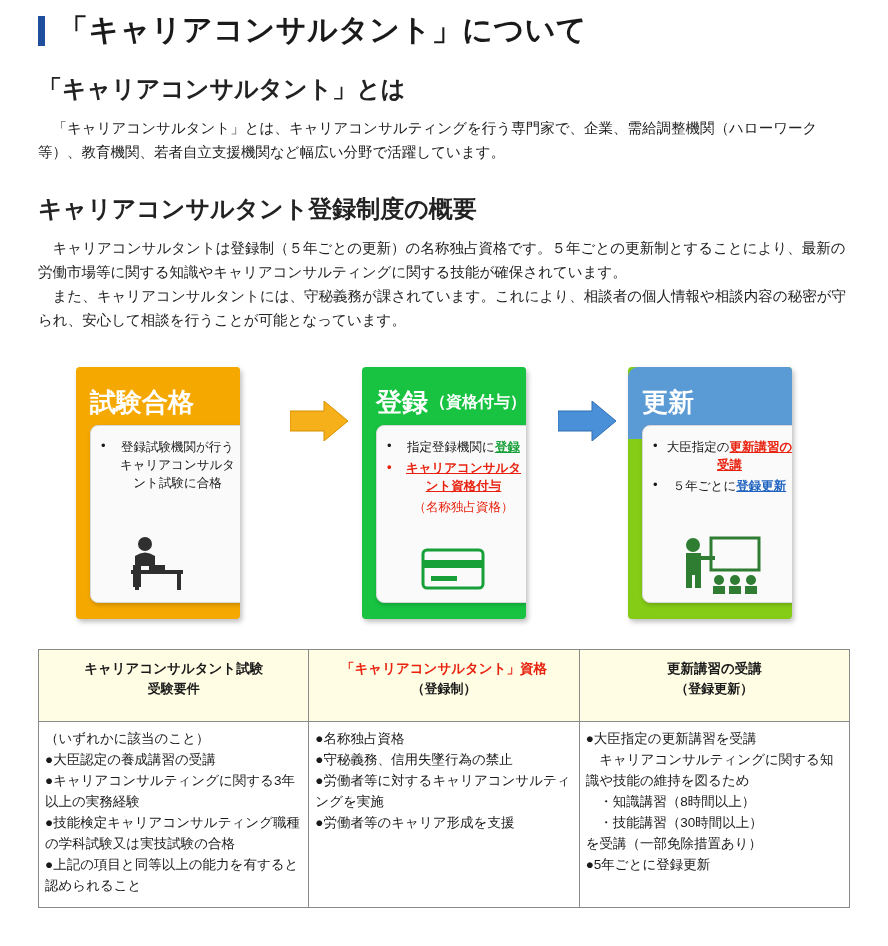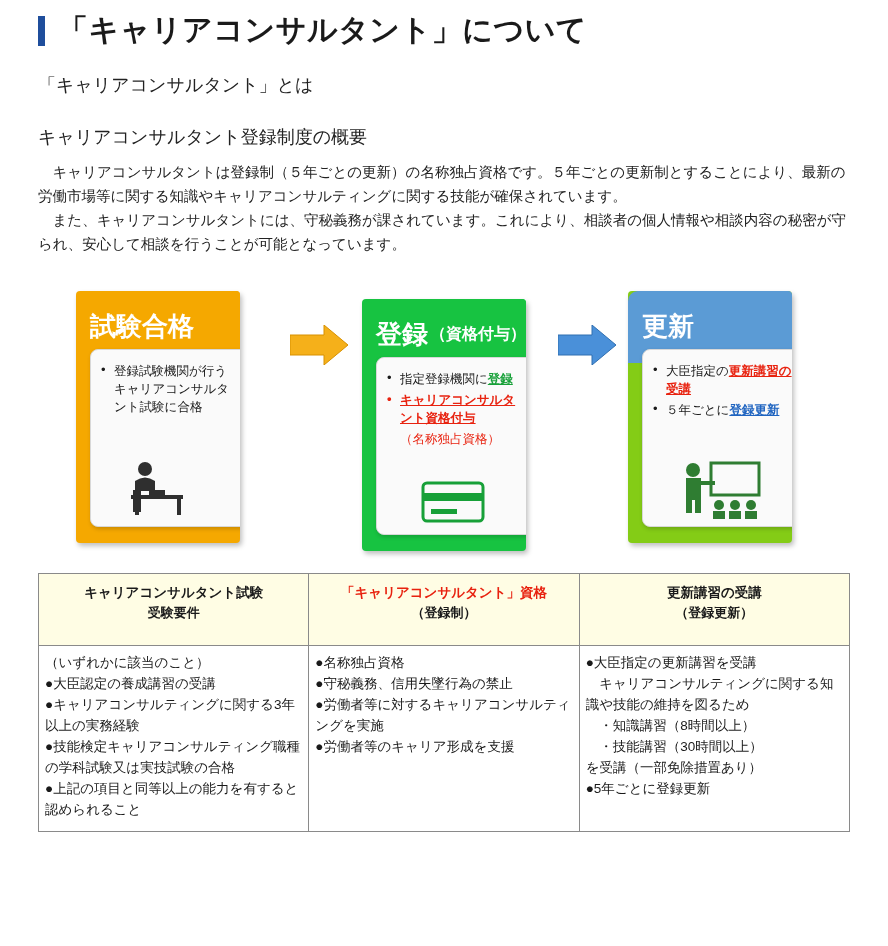--- a/index.html
+++ b/index.html
@@ -32,22 +32,22 @@
   .title-text {
     font-size: 30px;
     font-weight: bold;
     color: #1a1a1a;
     letter-spacing: 0.5px;
   }
 
   
   .h2 {
     margin: 22px 0 0 38px;
-    font-size: 18px;
-    font-weight: normal;
+    font-size: 24px;
+    font-weight: bold;
     color: #222;
   }
   .para {
     margin: 12px 38px 0 38px;
     font-size: 14.5px;
     line-height: 1.65;
     color: #222;
     text-indent: 1em;
   }
 
@@ -85,24 +85,25 @@
     top: 58px;
     width: 172px;
     height: 178px;
     background: #fafafa;
     border: 1px solid #d8d8d8;
     border-radius: 8px;
     box-shadow: 1px 2px 4px rgba(0,0,0,0.18);
     padding: 12px 20px 8px 10px;
     font-size: 12.5px;
     line-height: 1.45;
+    text-align: center;
   }
   .card1 { left: 76px;  top: 2px; background: #f5a800; }
   .card1 .card-head { background: #f5a800; }
-  .card2 { left: 362px; top: 10px; background: #17c341; }
+  .card2 { left: 362px; top: 2px; background: #17c341; }
   .card2 .card-head { background: #17c341; }
   .card3 { left: 628px; top: 2px; background: #84cc16; }
   .card3 .card-head { background: #5b9bd5; }
 
   ul.bul { list-style: none; margin: 0; padding: 0; }
   ul.bul li {
     position: relative;
     padding-left: 13px;
     margin-bottom: 3px;
   }
@@ -160,20 +161,21 @@
 <body>
 
 <div class="page">
 
   <div class="page-title">
     <div class="title-bar"></div>
     <div class="title-text">「キャリアコンサルタント」について</div>
   </div>
 
   <div class="h2">「キャリアコンサルタント」とは</div>
+  <div class="para">「キャリアコンサルタント」とは、キャリアコンサルティングを行う専門家で、企業、需給調整機関（ハローワーク等）、教育機関、若者自立支援機関など幅広い分野で活躍しています。</div>
 
   <div class="h2" style="margin-top:28px">キャリアコンサルタント登録制度の概要</div>
   <div class="para">キャリアコンサルタントは登録制（５年ごとの更新）の名称独占資格です。５年ごとの更新制とすることにより、最新の労働市場等に関する知識やキャリアコンサルティングに関する技能が確保されています。</div>
   <div class="para" style="margin-top:0">また、キャリアコンサルタントには、守秘義務が課されています。これにより、相談者の個人情報や相談内容の秘密が守られ、安心して相談を行うことが可能となっています。</div>
 
   <div class="flow">
 
     <div class="card card1">
       <div class="card-head">
         <span class="big">試験合格</span>

